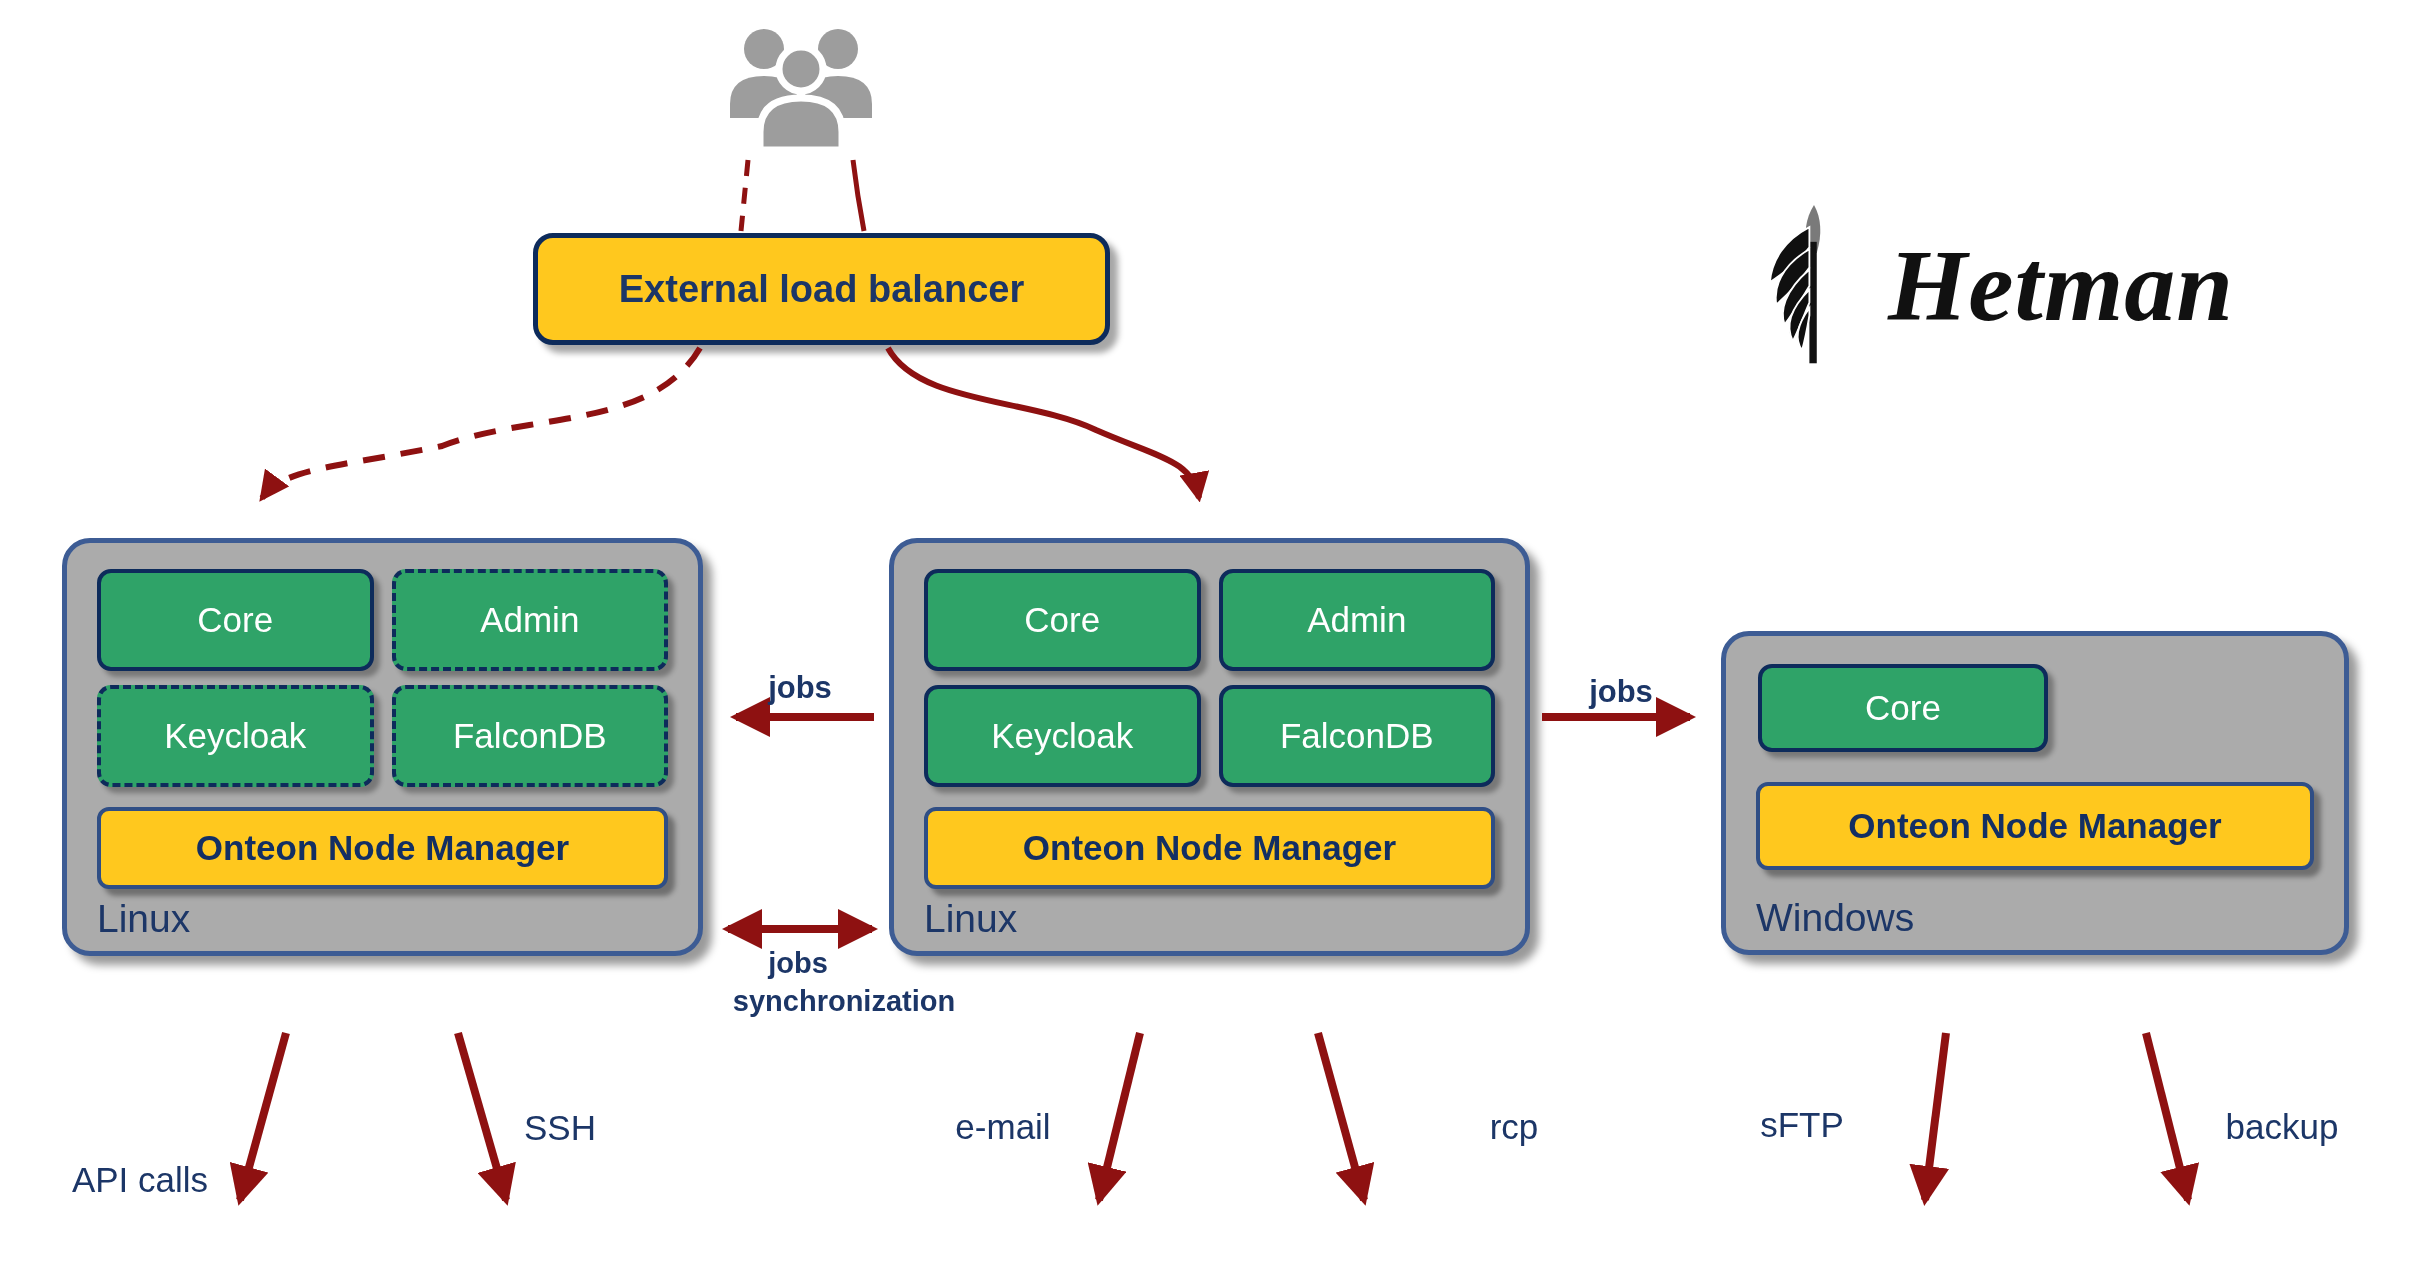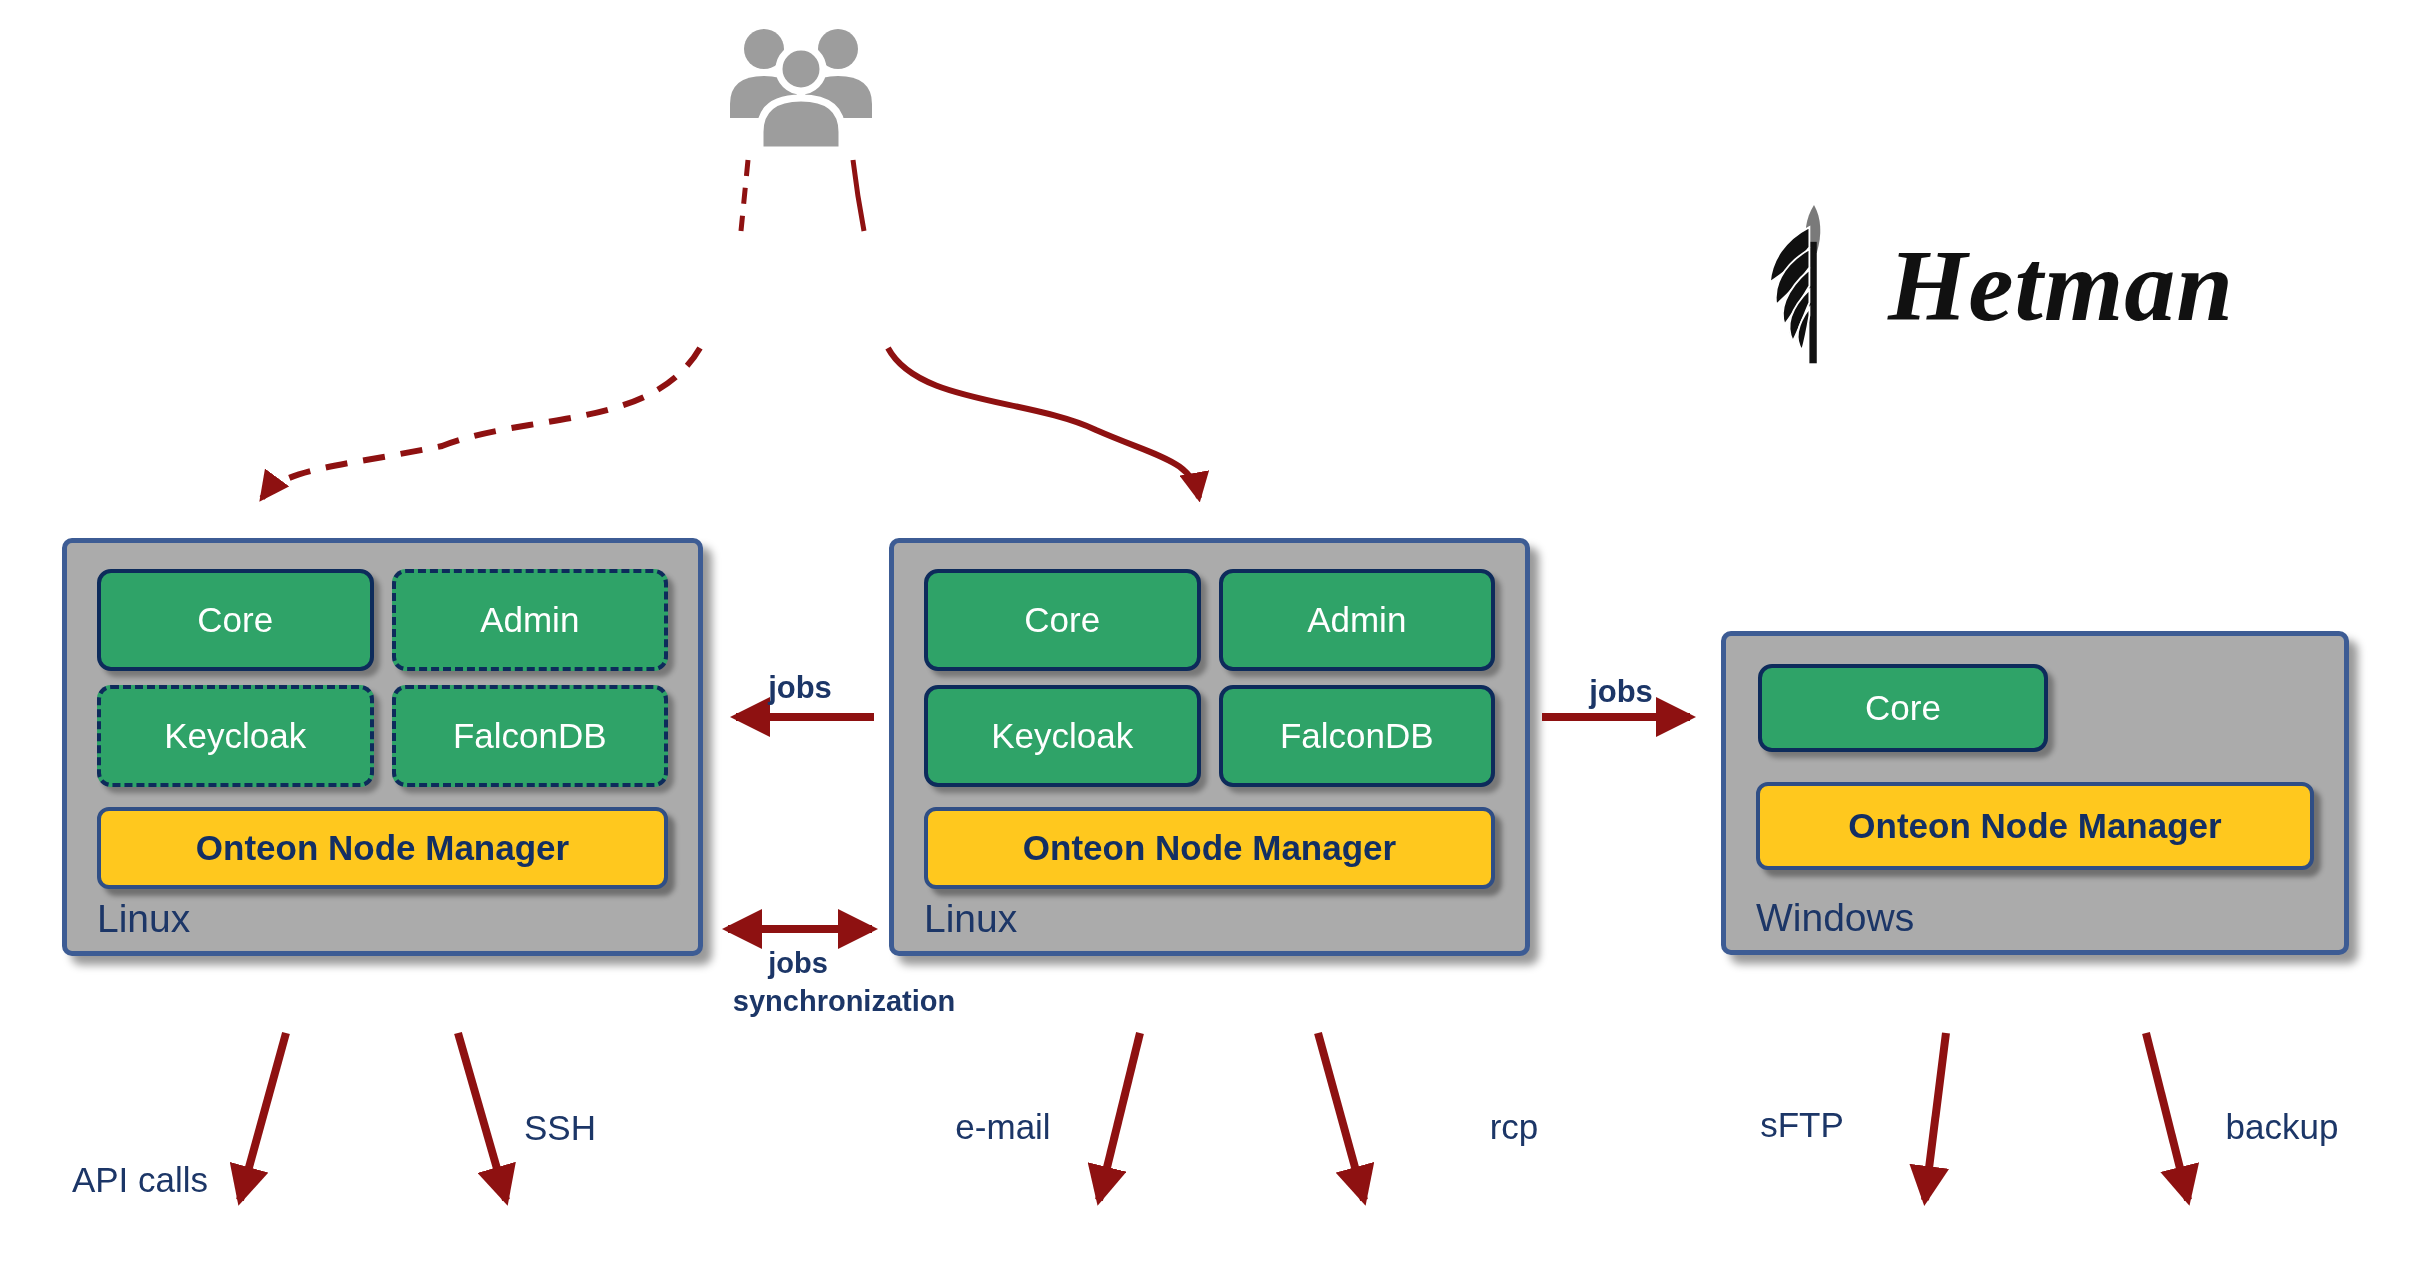--- a/index.html
+++ b/index.html
@@ -21,21 +21,21 @@
     font-size:38px;font-weight:600;color:var(--textnavy);
   }
 
   
   .brand{left:1768px;top:200px;display:flex;align-items:center;gap:28px;}
   .brand-name{font-family:"Liberation Serif","DejaVu Serif",serif;font-weight:600;
     font-size:102px;color:var(--black);letter-spacing:1px;line-height:1;font-style:italic;}
 
   
   .node{
-    background:var(--gray);border:5px solid var(--steel);border-radius:10px;
+    background:var(--gray);border:5px solid var(--steel);border-radius:28px;
     box-shadow:9px 9px 8px rgba(0,0,0,0.4);
   }
   .node-left{left:62px;top:538px;width:641px;height:418px;}
   .node-mid{left:889px;top:538px;width:641px;height:418px;}
   .node-right{left:1721px;top:631px;width:628px;height:324px;}
 
   .svc-grid{position:absolute;left:30px;right:30px;top:26px;
     display:grid;grid-template-columns:1fr 1fr;column-gap:18px;row-gap:14px;}
   .svc{
     height:102px;background:var(--green);border:4px solid var(--navy);border-radius:14px;
@@ -79,20 +79,23 @@
       <path d="M12,94 L12,80 Q12,52 46,52 Q80,52 80,80 L80,94 Z"></path>
       <circle cx="120" cy="25" r="20"></circle>
       <path d="M86,94 L86,80 Q86,52 120,52 Q154,52 154,80 L154,94 Z"></path>
       <g stroke="#ffffff" stroke-width="7">
         <circle cx="83" cy="45" r="22"></circle>
         <path d="M42,126 L42,108 Q42,74 83,74 Q124,74 124,108 L124,126 Z"></path>
       </g>
     </g>
   </svg>
 
+  <div class="abs lb">
+    <span>External load balancer</span>
+  </div>
 
   <div class="abs brand">
     <svg width="92" height="172" viewBox="0 0 100 180">
       <path d="M50,2 C58,16 59,34 53,54 L44,54 C38,34 41,16 50,2 Z" fill="#7a7a7a"></path>
       <rect x="45" y="42" width="8" height="132" fill="#111111"></rect>
       <g fill="#101010" stroke="#ffffff" stroke-width="2">
         <path d="M45,26 C18,40 4,62 2,86 C20,74 36,60 45,48 Z"></path>
         <path d="M45,50 C14,68 6,92 9,110 C26,96 38,80 45,70 Z"></path>
         <path d="M45,72 C17,96 13,118 18,132 C30,116 40,98 45,90 Z"></path>
         <path d="M45,94 C21,118 20,136 27,150 C35,134 42,114 45,108 Z"></path>

